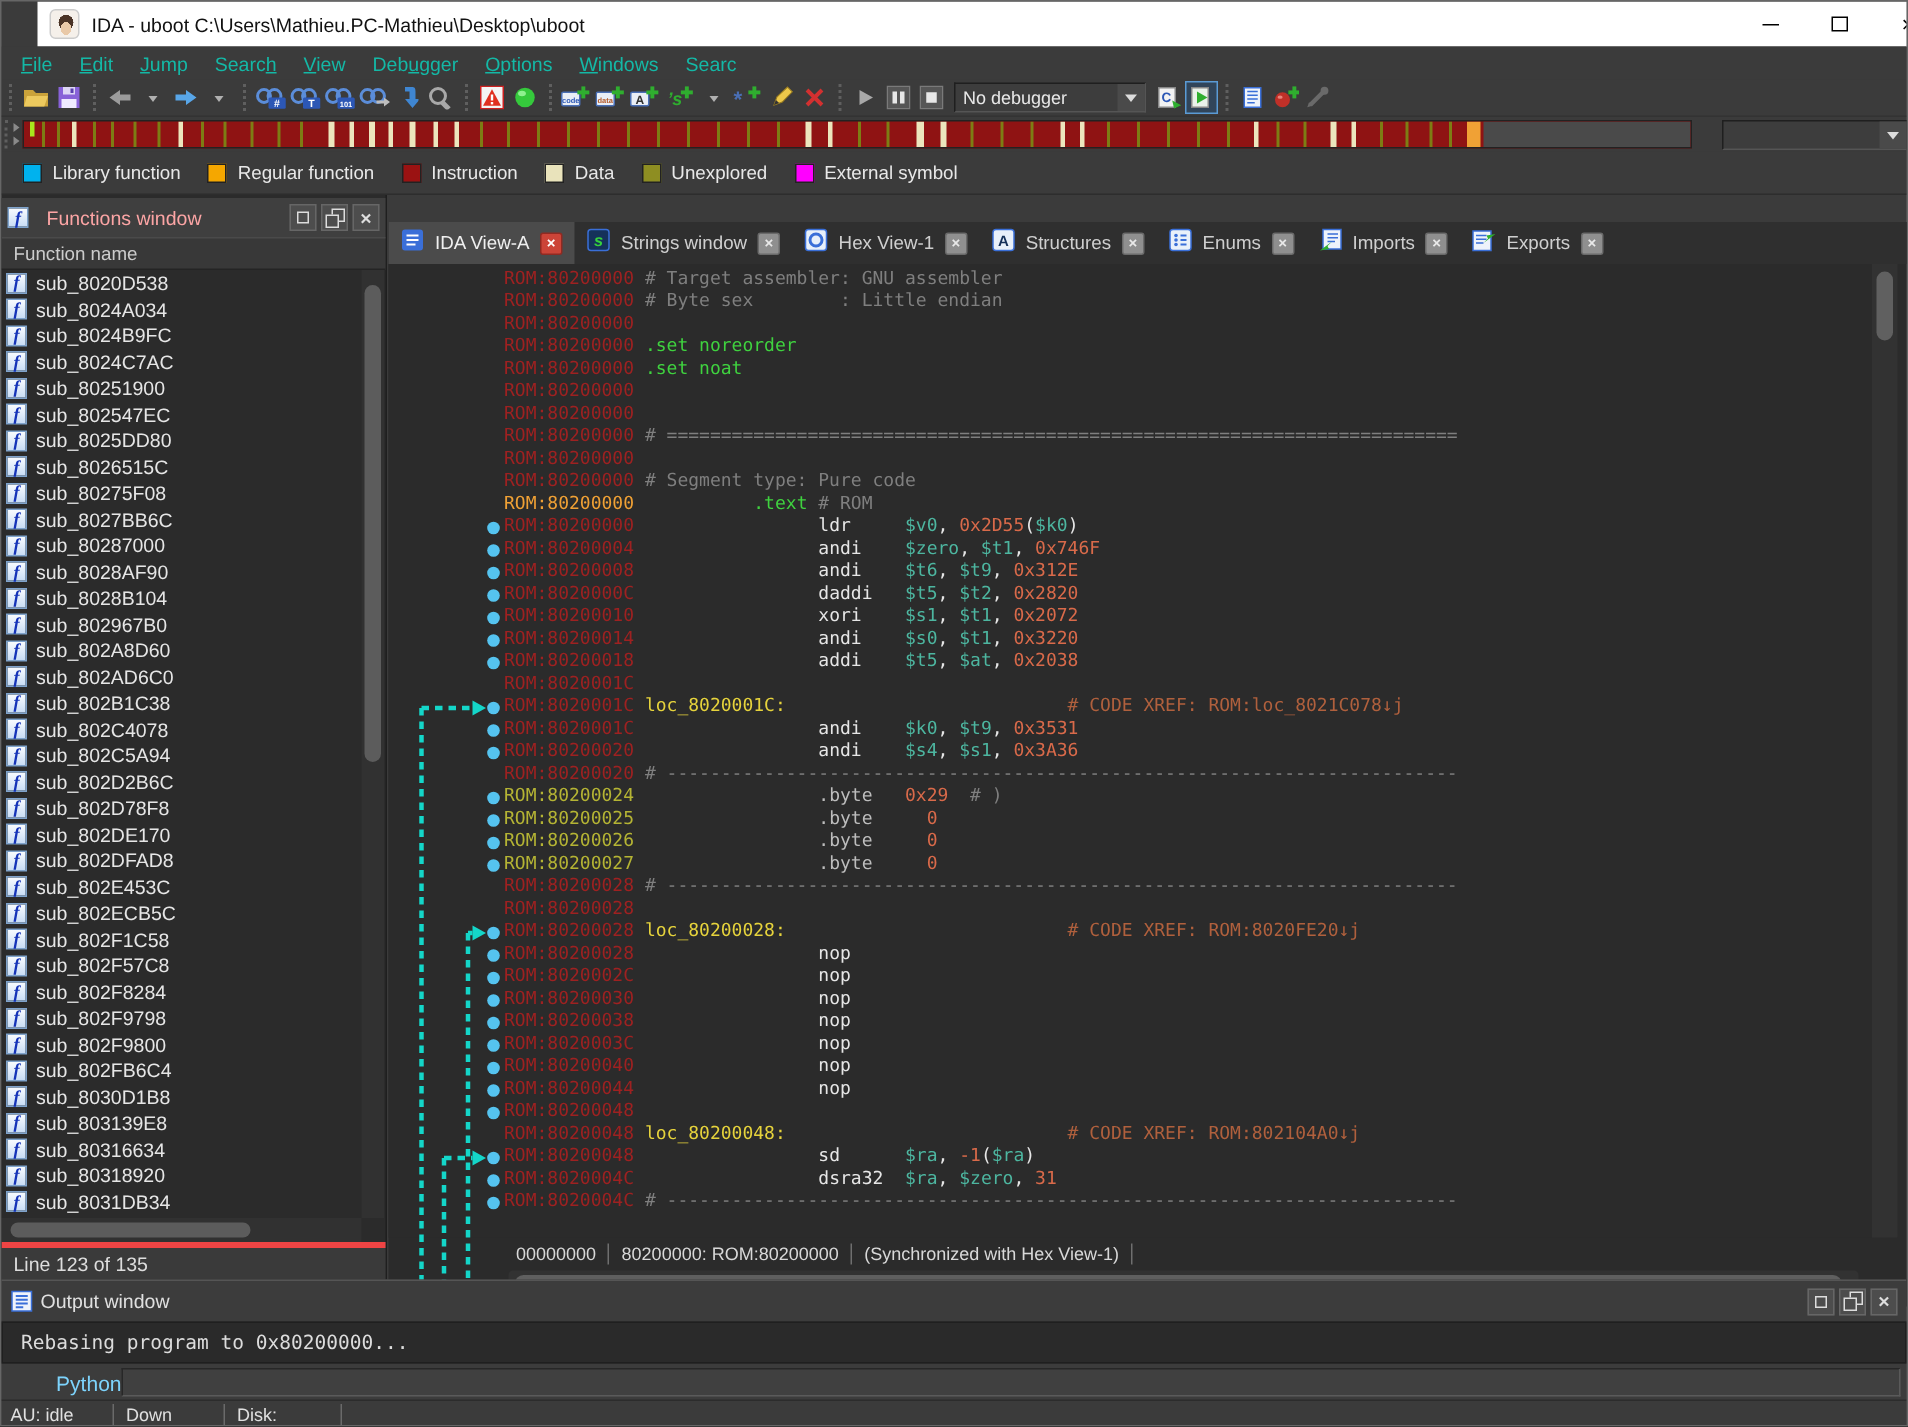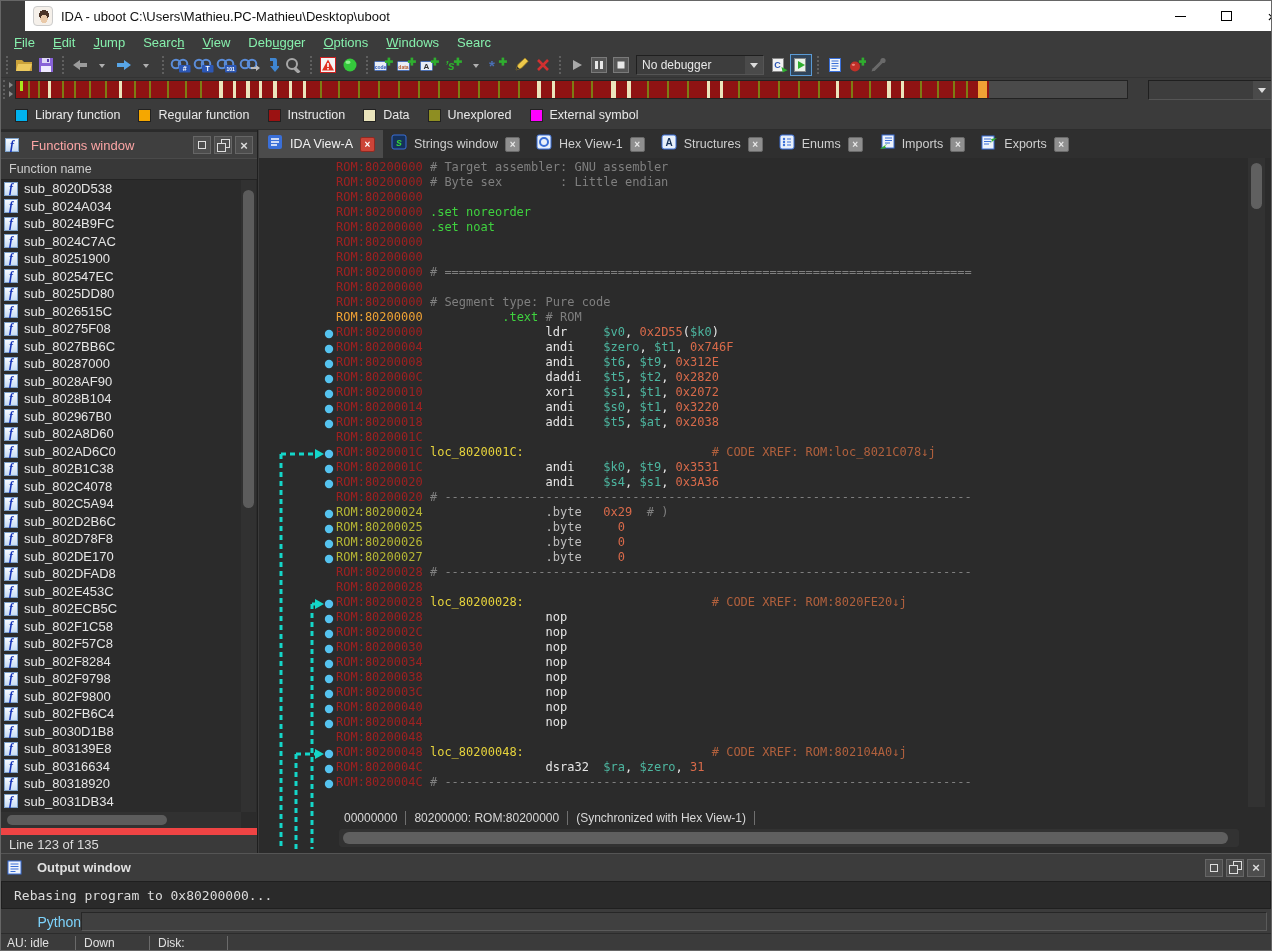--- a/index.html
+++ b/index.html
@@ -16,21 +16,21 @@
     border:1px solid #ccc; }
   #title-text { font-size:13px; color:#111; }
   #winbtns { margin-left:auto; display:flex; height:100%; }
   .winbtn { width:46px; height:100%; display:flex; align-items:center; justify-content:center; }
   .glyph-min { width:11px; height:1px; background:#000; }
   .glyph-max { width:11px; height:10px; border:1px solid #000; }
   .glyph-close { font-size:15px; color:#000; line-height:1; }
 
   
   #menubar { position:absolute; left:0; top:30px; width:100%; height:22px; background:#3b3b3b; display:flex; align-items:center; padding-left:4px; }
-  .menu-item { color:#86efac; font-size:13px; padding:2px 9px; }
+  .menu-item { color:#14b8a6; font-size:13px; padding:2px 9px; }
   .menu-item u { text-decoration:underline; }
 
   
   #toolbar { position:absolute; left:0; top:52px; width:100%; height:25px; background:#3b3b3b; display:flex; align-items:center; border-bottom:1px solid #333; }
   .tsep { width:2px; height:18px; border-left:2px dotted #5f5f5f; margin:0 5px; }
   .tbtn { height:22px; min-width:22px; display:flex; align-items:center; justify-content:center; padding:0 1px; }
   .tbtn.sel { border:1px solid #5b9bd5; background:#31455a; }
   .combo { display:flex; align-items:center; height:20px; width:128px; background:#3d3d3d; border:1px solid #1f1f1f; border-right-color:#555; border-bottom-color:#555; margin:0 4px; }
   .combo .cval { flex:1; font-size:12px; color:#e8e8e8; padding-left:5px; }
   .combo .cbtn { width:18px; height:18px; background:#4a4a4a; display:flex; align-items:center; justify-content:center; }
@@ -62,24 +62,24 @@
   .g-close { font-size:13px; color:#ddd; line-height:1; font-weight:bold; }
   #fcol-header { position:absolute; left:0; top:28px; width:100%; height:22px; background:#383838; border-top:1px solid #4a4a4a; border-bottom:1px solid #242424; color:#cccccc; font-size:12.5px; display:flex; align-items:center; padding-left:8px; }
   #flist { position:absolute; left:0; top:50px; width:240px; height:632px; overflow:hidden; background:#2b2b2b; }
   .frow { height:17.5px; display:flex; align-items:center; padding-left:3px; }
   .ficon { width:14px; height:14px; margin-right:6px; flex:none; background:linear-gradient(180deg,#f8fbff,#c9ddf5); border:1px solid #7fa3cc; color:#1533b8; font-family:"Liberation Serif", serif; font-style:italic; font-weight:bold; font-size:12px; display:flex; align-items:center; justify-content:center; }
   .fname { font-size:13px; color:#e6e6e6; white-space:nowrap; }
   #fvscroll { position:absolute; right:1px; top:50px; width:15px; height:632px; background:#313131; }
   #fvthumb { position:absolute; left:2px; top:10px; width:11px; height:318px; background:#5c5c5c; border-radius:6px; }
   #fhscroll { position:absolute; left:0; top:682px; width:240px; height:16px; background:#313131; }
   #fhthumb { position:absolute; left:6px; top:3px; width:160px; height:10px; background:#5c5c5c; border-radius:5px; }
-  #fpanel-footer { position:absolute; left:0; top:698px; width:100%; height:25px; background:#3a3a3a; border-top:7px solid #ef4444; color:#dddddd; font-size:13px; display:flex; align-items:center; padding-left:8px; }
+  #fpanel-footer { position:absolute; left:0; top:698px; width:100%; height:25px; background:#3a3a3a; border-top:4px solid #ef4444; color:#dddddd; font-size:13px; display:flex; align-items:center; padding-left:8px; }
 
   
-  #mainarea { position:absolute; left:258px; top:129px; width:1014px; height:723px; background:#2b2b2b; }
+  #mainarea { position:absolute; left:258px; top:147px; width:1014px; height:723px; background:#2b2b2b; }
   #tabbar { position:absolute; left:0; top:0; width:100%; height:28px; background:#2f2f2f; display:flex; align-items:stretch; }
   .tab { display:flex; align-items:center; padding:0 8px; gap:7px; }
   .tab.active { background:#4b4b4b; }
   .tab-label { font-size:12.5px; color:#cfcfcf; }
   .tab.active .tab-label { color:#f0f0f0; }
   .tab-close { width:15px; height:15px; background:#8f8f8f; border:1px solid #6a6a6a; color:#e8e8e8; font-size:10px; line-height:13px; text-align:center; font-weight:bold; border-radius:2px; }
   .tab.active .tab-close { background:#cc4438; border-color:#8f2a22; color:#fff; }
 
   #disasm { position:absolute; left:0; top:28px; width:1006px; height:649px; background:#2b2b2b; overflow:hidden; }
   #gutter { position:absolute; left:0; top:28px; width:77px; height:691px; }
@@ -93,21 +93,21 @@
   #dvscroll { position:absolute; right:8px; top:28px; width:17px; height:649px; background:#323232; }
   #dvthumb { position:absolute; left:3px; top:5px; width:11px; height:46px; background:#606060; border-radius:6px; }
   #dstatus { position:absolute; left:77px; top:677px; width:920px; height:21px; display:flex; align-items:center; color:#d8d8d8; font-size:12px; }
   .ds-item { padding:0 8px; border-right:1px solid #6f6f6f; height:14px; line-height:14px; }
   #dhscroll { position:absolute; left:80px; top:699px; width:900px; height:18px; background:#323232; border-radius:3px; }
   #dhthumb { position:absolute; left:4px; top:3px; width:885px; height:12px; background:#5f5f5f; border-radius:6px; }
 
   
   #outwin { position:absolute; left:0; top:852px; width:100%; height:80px; background:#3c3c3c; border-top:1px solid #555; }
   #out-header { position:absolute; left:0; top:0; width:100%; height:27px; display:flex; align-items:center; padding:0 6px; }
-  #out-title { font-size:13px; color:#e0e0e0; margin-left:15px;font-weight:bold; }
+  #out-title { font-size:13px; color:#e0e0e0; margin-left:5px; }
   #out-log { position:absolute; left:0; top:27px; width:100%; height:28px; background:#2a2a2a; border:1px solid #1f1f1f; color:#dcdcdc; font-family:"DejaVu Sans Mono", monospace; font-size:13px; display:flex; align-items:center; padding-left:12px; }
   #pyrow { position:absolute; left:0; top:55px; width:100%; height:25px; display:flex; align-items:center; }
   #pylabel { font-size:14px; color:#7dd3fc; width:80px; text-align:right; }
   #pyinput { flex:1; height:19px; margin-right:4px; background:#404040; border:1px solid #272727; border-bottom-color:#5a5a5a; border-right-color:#5a5a5a; }
 
   
   #statusbar { position:absolute; left:0; top:932px; width:100%; height:19px; background:#3b3b3b; border-top:1px solid #2c2c2c; display:flex; align-items:center; }
   .sb-item { font-size:12px; color:#e0e0e0; padding:0 6px; height:15px; line-height:15px; }
   .sb-sep { width:1px; height:15px; background:#6a6a6a; margin-right:2px; }
 
@@ -769,27 +769,27 @@
         <div class="dl"><span class="a-y">ROM:80200024</span><span class="c-wht">                 </span><span class="c-dat">.byte   </span><span class="c-num">0x29</span><span class="c-cmt">  # )</span></div>
         <div class="dl"><span class="a-y">ROM:80200025</span><span class="c-wht">                 </span><span class="c-dat">.byte     </span><span class="c-num">0</span></div>
         <div class="dl"><span class="a-y">ROM:80200026</span><span class="c-wht">                 </span><span class="c-dat">.byte     </span><span class="c-num">0</span></div>
         <div class="dl"><span class="a-y">ROM:80200027</span><span class="c-wht">                 </span><span class="c-dat">.byte     </span><span class="c-num">0</span></div>
         <div class="dl"><span class="a-r">ROM:80200028</span><span class="c-cmt"> # -------------------------------------------------------------------------</span></div>
         <div class="dl"><span class="a-r">ROM:80200028</span></div>
         <div class="dl"><span class="a-r">ROM:80200028</span><span class="c-lbl"> loc_80200028:</span><span class="c-wht">                          </span><span class="c-xrf"># CODE XREF: ROM:8020FE20↓j</span></div>
         <div class="dl"><span class="a-r">ROM:80200028</span><span class="c-wht">                 </span><span class="c-wht">nop</span></div>
         <div class="dl"><span class="a-r">ROM:8020002C</span><span class="c-wht">                 </span><span class="c-wht">nop</span></div>
         <div class="dl"><span class="a-r">ROM:80200030</span><span class="c-wht">                 </span><span class="c-wht">nop</span></div>
-        <div class="dl"><span class="a-r">ROM:80200034</span><span class="c-wht">                 </span><span class="c-wht">nop</span></div>
         <div class="dl"><span class="a-r">ROM:80200038</span><span class="c-wht">                 </span><span class="c-wht">nop</span></div>
         <div class="dl"><span class="a-r">ROM:8020003C</span><span class="c-wht">                 </span><span class="c-wht">nop</span></div>
         <div class="dl"><span class="a-r">ROM:80200040</span><span class="c-wht">                 </span><span class="c-wht">nop</span></div>
         <div class="dl"><span class="a-r">ROM:80200044</span><span class="c-wht">                 </span><span class="c-wht">nop</span></div>
         <div class="dl"><span class="a-r">ROM:80200048</span></div>
         <div class="dl"><span class="a-r">ROM:80200048</span><span class="c-lbl"> loc_80200048:</span><span class="c-wht">                          </span><span class="c-xrf"># CODE XREF: ROM:802104A0↓j</span></div>
+        <div class="dl"><span class="a-r">ROM:80200048</span><span class="c-wht">                 </span><span class="c-wht">sd      </span><span class="c-reg">$ra</span><span class="c-wht">, </span><span class="c-num">-1</span><span class="c-wht">(</span><span class="c-reg">$ra</span><span class="c-wht">)</span></div>
         <div class="dl"><span class="a-r">ROM:8020004C</span><span class="c-wht">                 </span><span class="c-wht">dsra32  </span><span class="c-reg">$ra</span><span class="c-wht">, </span><span class="c-reg">$zero</span><span class="c-wht">, </span><span class="c-num">31</span></div>
         <div class="dl"><span class="a-r">ROM:8020004C</span><span class="c-cmt"> # -------------------------------------------------------------------------</span></div>
       </div>
     <div id="dvscroll">
         <div id="dvthumb"></div>
       </div>
     <div id="dstatus">
         <span class="ds-item">00000000</span>
         <span class="ds-item">80200000: ROM:80200000</span>
         <span class="ds-item">(Synchronized with Hex View-1)</span>

